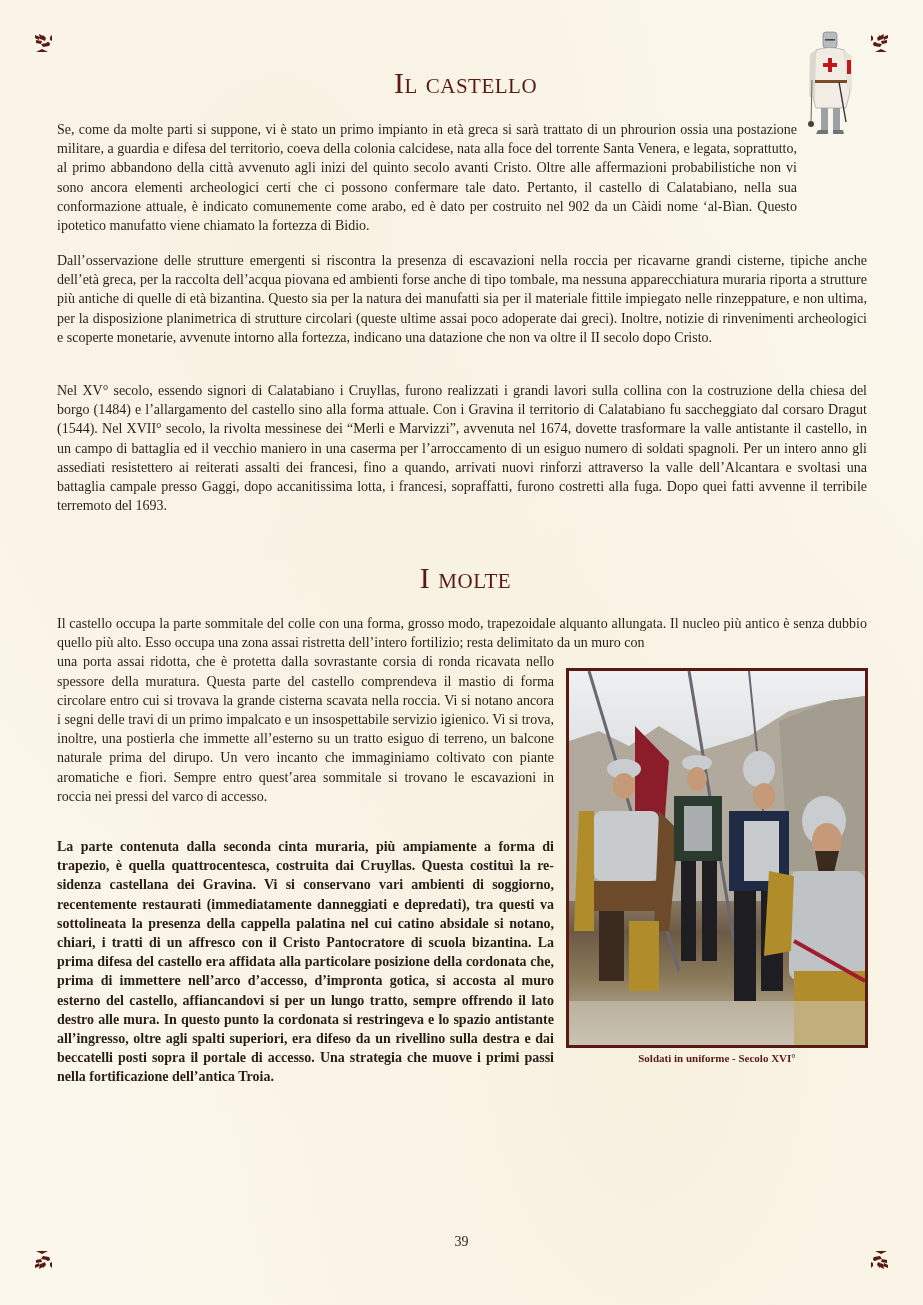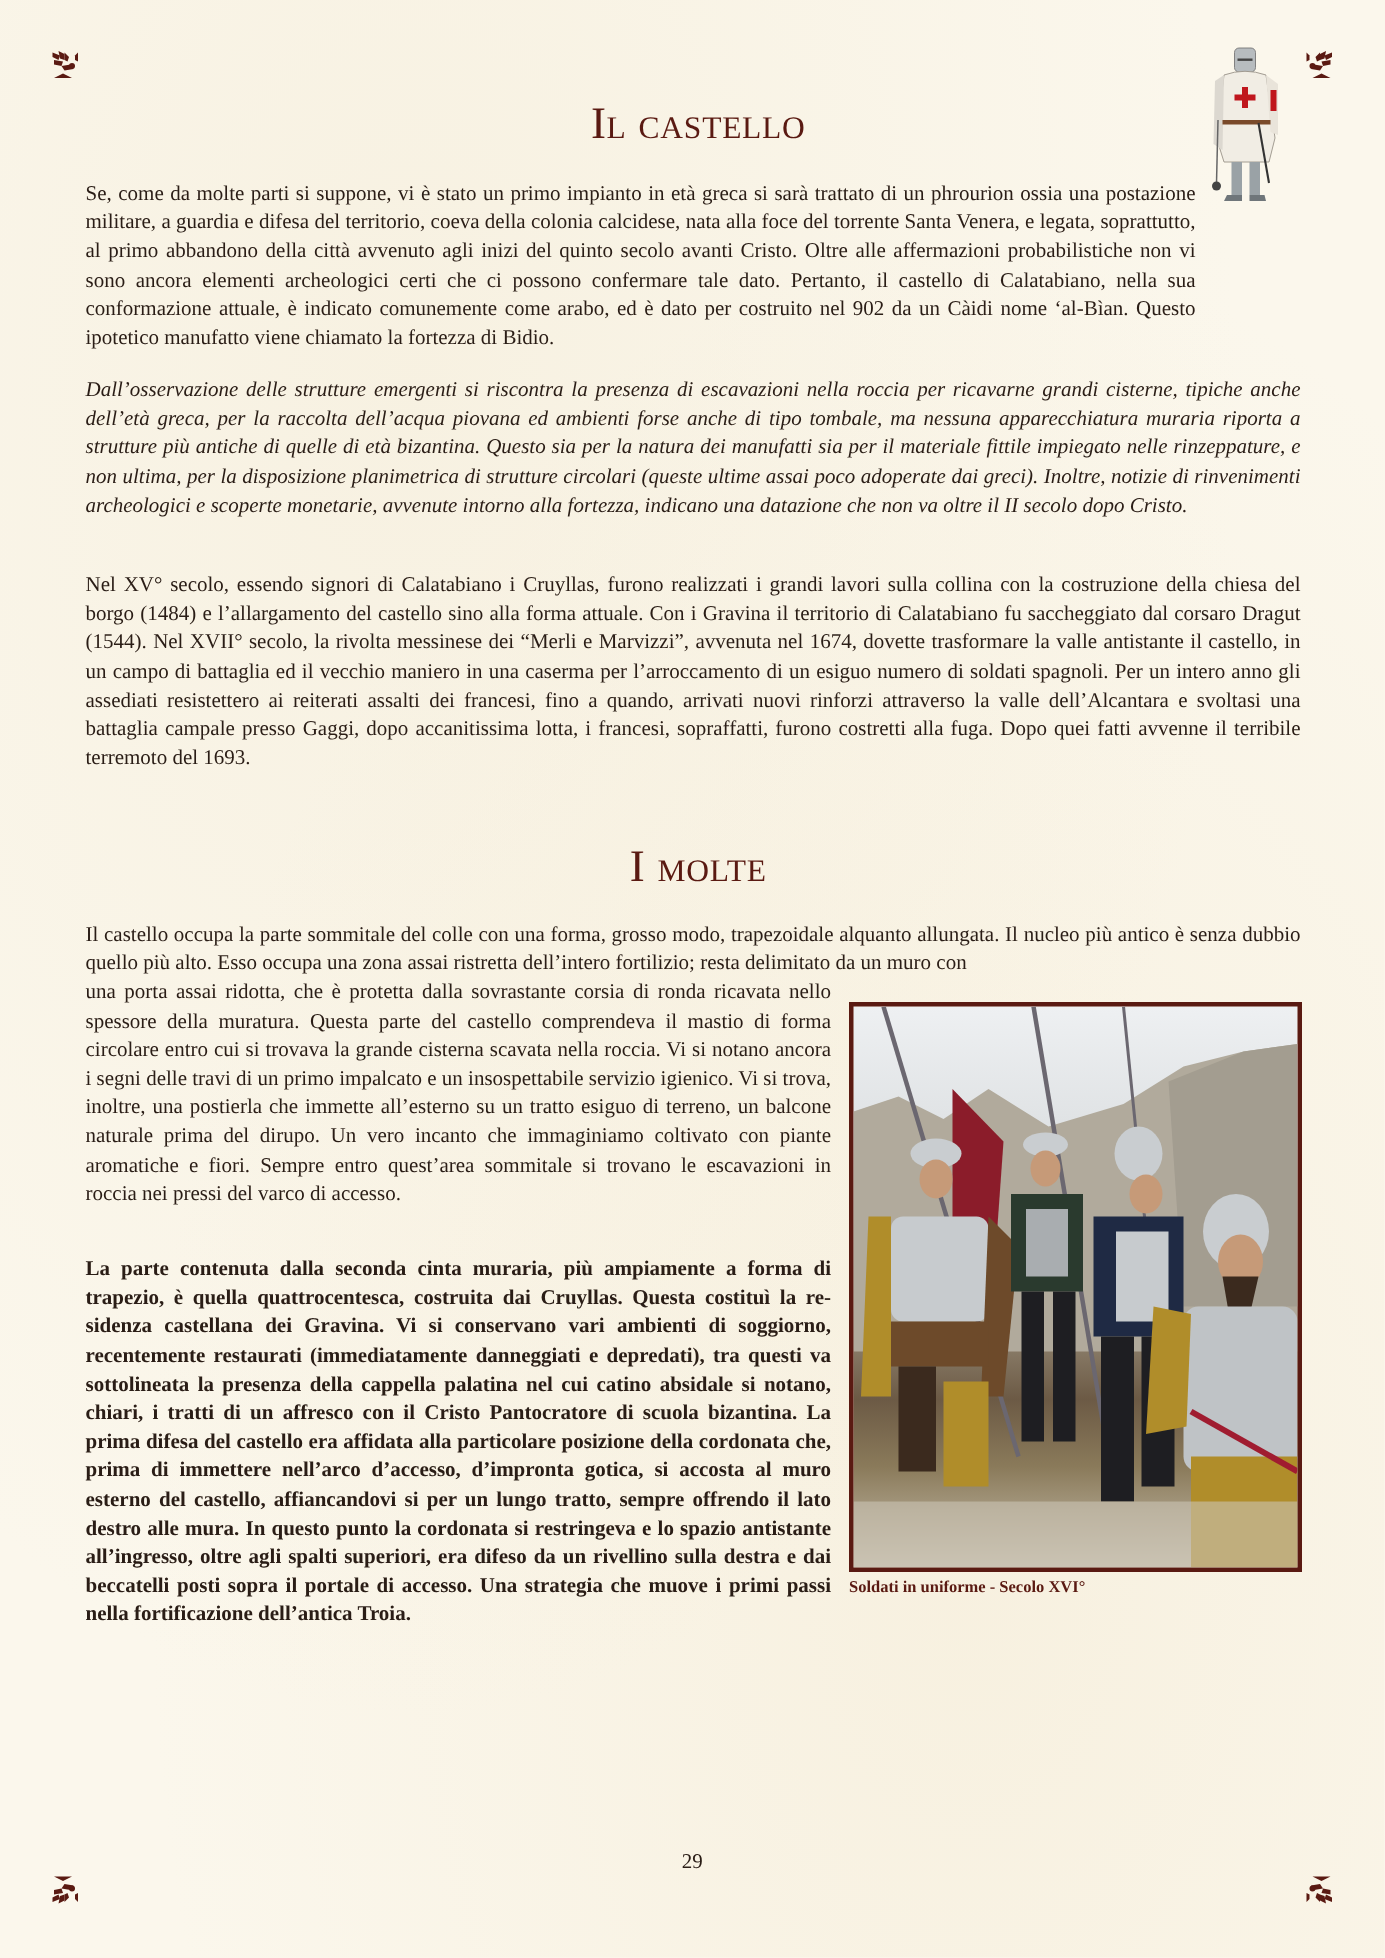--- a/index.html
+++ b/index.html
@@ -44,39 +44,40 @@
     .h2 { top: 557px; }
 
     .para {
       position: absolute; left: 57px; width: 810px;
       font-size: 14px; line-height: 19.2px;
       text-align: justify;
       margin: 0;
       hyphens: manual;
     }
     .p1 { top: 120px; width: 740px; }
-    .p2 { top: 251px; font-style: italic; }
+    .p2 { top: 251px; }
     .p3 { top: 381px; }
     .p4 { top: 614px; }
     .p5 { top: 837px; width: 497px; font-weight: bold; }
 
     .narrow { width: 497px; }
 
     .figure {
       position: absolute; left: 566px; top: 668px; width: 302px; height: 380px;
     }
     .photo {
       width: 296px; height: 374px;
       border: 3px solid #5a1a12;
       background: linear-gradient(180deg, #eef0f2 0%, #dfe2e4 22%, #bdb8ad 38%, #9a8f7c 55%, #6c5a45 70%, #8a7a5a 82%, #c9c1b0 100%);
       position: relative; overflow: hidden;
     }
     .photo svg { position: absolute; inset: 0; width: 100%; height: 100%; }
     .caption {
       position: absolute; left: 0; top: 1052px; width: 302px;
+      text-align: center;
       font-size: 11px; font-weight: bold; color: #5a1a12;
     }
     .page-number {
       position: absolute; left: 0; width: 923px; top: 1234px;
       text-align: center; font-size: 14px; color: #2a1d16;
     }
   </style>
 </head>
 <body>
 
@@ -218,13 +219,13 @@
       <path d="M200 200 L225 205 L222 280 L195 285 Z" fill="#b08d2a"></path>
       <rect x="225" y="300" width="71" height="74" fill="#b08d2a"></rect>
       <line x1="225" y1="270" x2="296" y2="310" stroke="#a01c30" stroke-width="4"></line>
 
       <rect x="0" y="330" width="296" height="44" fill="#cbc4b5" opacity="0.6"></rect>
     </svg>
   </div>
 </div>
 <div class="caption" style="left:566px;">Soldati in uniforme - Secolo XVI°</div>
 
-<div class="page-number">29</div>
+<div class="page-number">39</div>
 
 </body></html>

